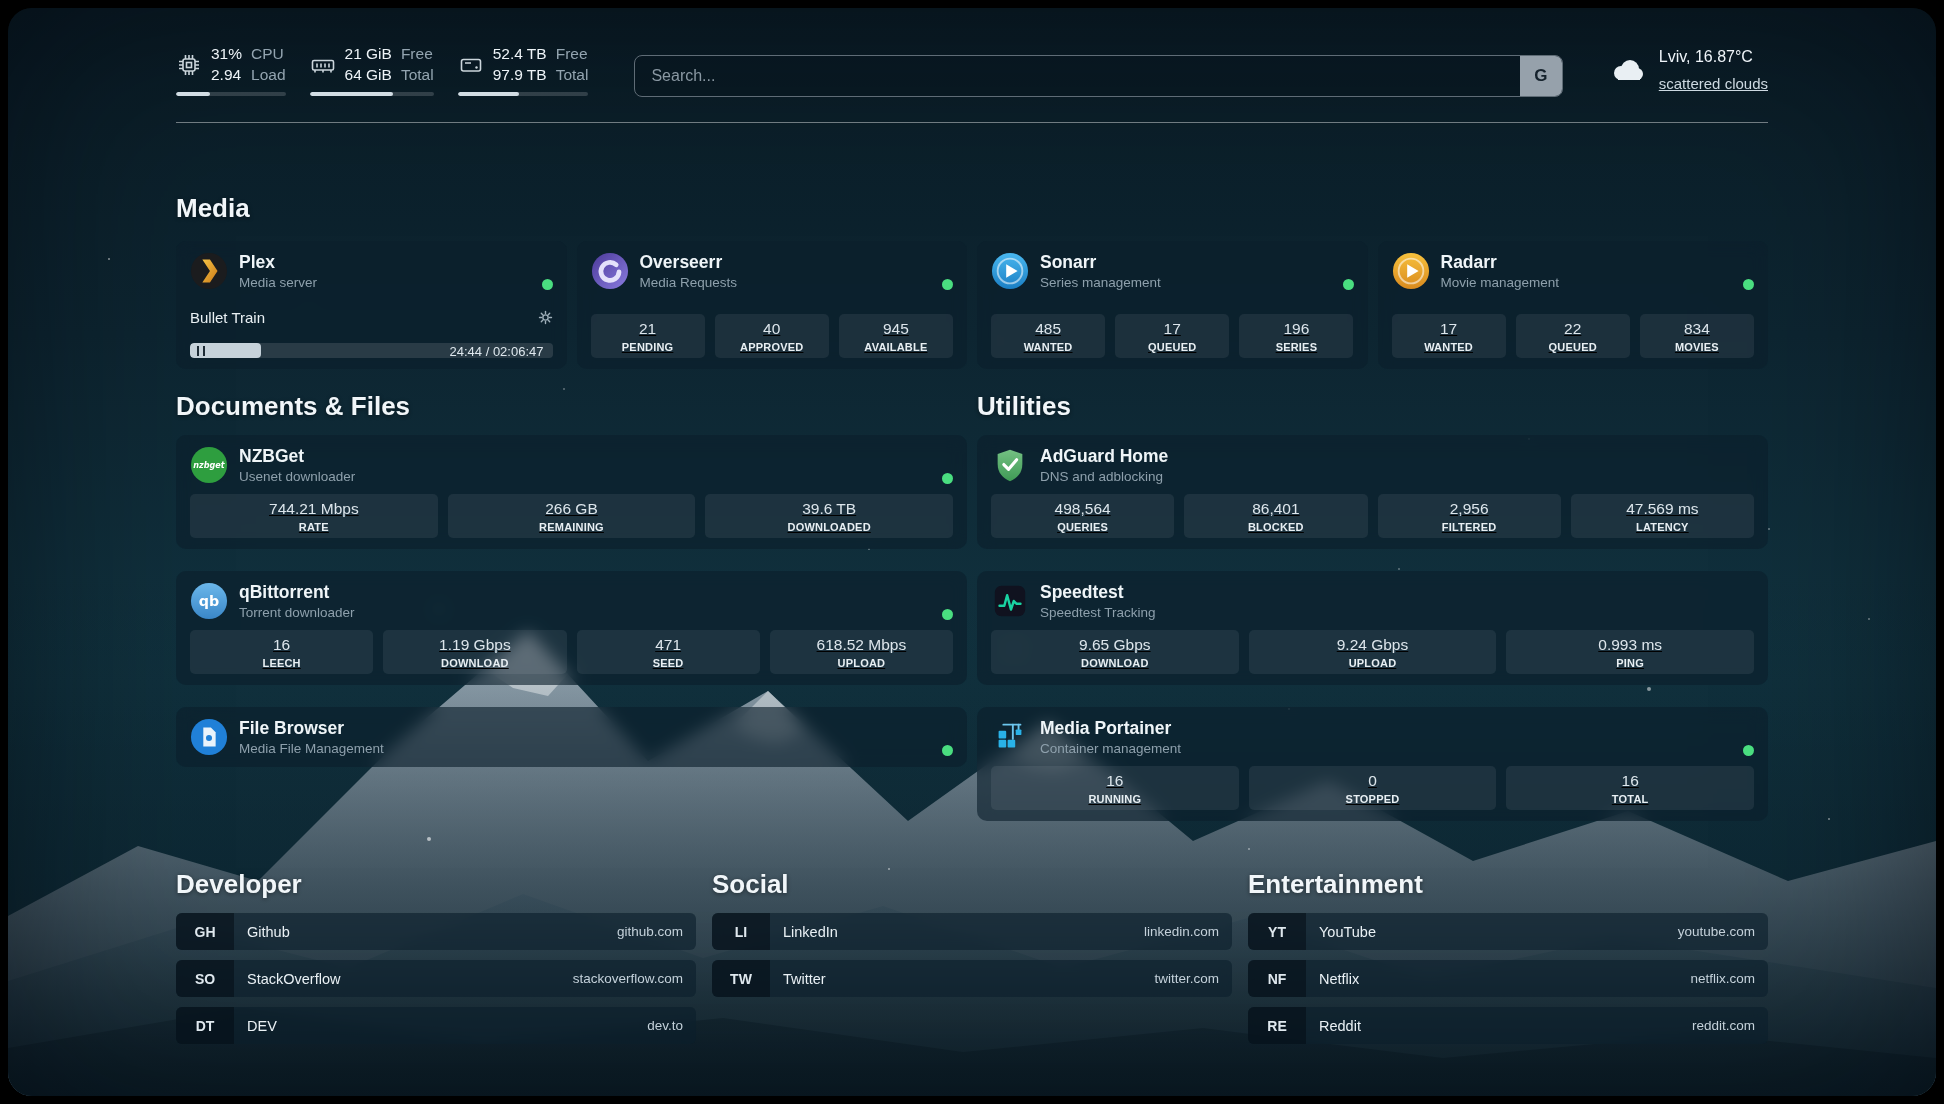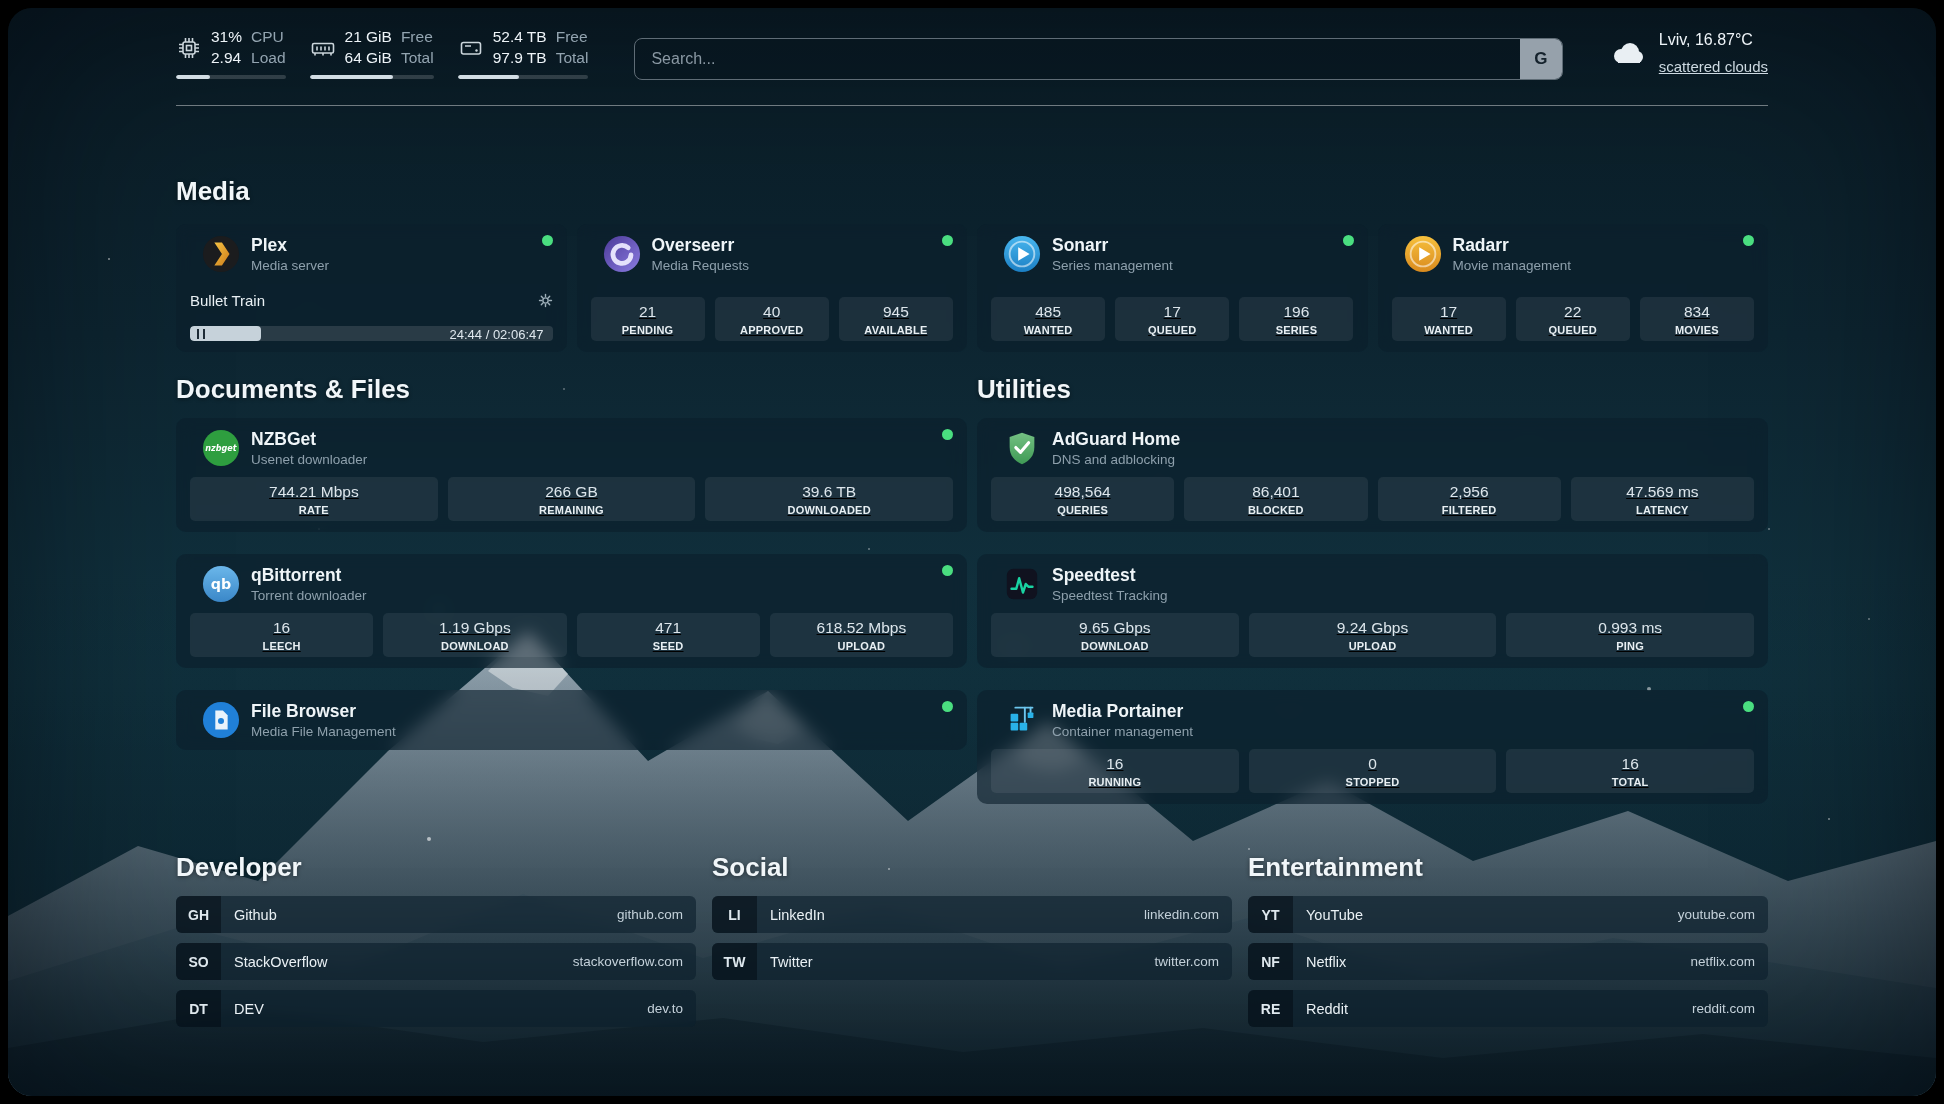--- a/index.html
+++ b/index.html
@@ -17,21 +17,21 @@
           760px 290px 0 rgba(255,255,255,.4), 905px 390px 0 1px rgba(255,255,255,.45),
           1050px 220px 0 rgba(255,255,255,.4), 1180px 450px 0 rgba(255,255,255,.5),
           1290px 310px 0 rgba(255,255,255,.35), 1420px 180px 0 rgba(255,255,255,.45),
           1540px 430px 0 1px rgba(255,255,255,.5), 1660px 270px 0 rgba(255,255,255,.4),
           1760px 360px 0 rgba(255,255,255,.45), 320px 580px 0 1px rgba(255,255,255,.6),
           780px 610px 0 rgba(255,255,255,.5), 1140px 590px 0 rgba(255,255,255,.45),
           1600px 50px 0 rgba(255,255,255,.35), 200px 50px 0 rgba(255,255,255,.3),
           890px 80px 0 rgba(255,255,255,.3), 1720px 560px 0 rgba(255,255,255,.5); }
   .vignette { position:absolute; inset:0; box-shadow:inset 0 0 190px rgba(0,0,8,.5); pointer-events:none; }
 
-  .content { position:relative; z-index:3; height:100%; padding:17px 168px 0; }
+  .content { position:relative; z-index:3; height:100%; padding:34px 168px 0; }
 
   
   .topbar { display:flex; align-items:center; height:56px; }
   .sys-widget { display:flex; flex-direction:column; margin-right:24px; }
   .sys-top { display:flex; align-items:center; gap:9px; }
   .sys-icon svg { width:26px; height:26px; display:block; }
   .sys-vals,.sys-labels { display:flex; flex-direction:column; font-size:15.5px; line-height:1.3; }
   .sys-vals { color:#eef4f8; }
   .sys-labels { color:#93a4b0; }
   .sys-bar { margin-top:7px; height:4px; border-radius:2px; background:rgba(255,255,255,.16); overflow:hidden; }
@@ -54,21 +54,21 @@
   .divider { margin-top:24px; height:1px; background:rgba(255,255,255,.42); }
 
   
   .section-heading { font-size:26px; line-height:30px; font-weight:600; color:#f1f6f9;
                      text-shadow:0 1px 4px rgba(0,0,0,.45); }
   .media-heading { margin-top:70px; }
   .media-grid { margin-top:18px; display:grid; grid-template-columns:repeat(4,1fr); gap:10px; }
 
   .card { background:rgba(12,31,43,.62); border-radius:10px; padding:11px 14px; backdrop-filter:blur(8px); cursor:pointer; }
   .media-card { min-height:128px; display:flex; flex-direction:column; justify-content:space-between; }
-  .card-header { display:flex; align-items:flex-start; gap:11px;margin-left:12px; }
+  .card-header { display:flex; align-items:flex-end; gap:11px; }
   .app-icon svg { width:38px; height:38px; display:block; }
   .card-title { font-size:17.5px; font-weight:600; color:#eff5f8; line-height:1.2; }
   .card-subtitle { font-size:13.5px; color:#8ea0ac; margin-top:2px; }
   .status-dot { width:11px; height:11px; border-radius:50%; background:#4ade80; margin-left:auto; flex:0 0 auto; }
 
   .stats { display:grid; gap:10px; margin-top:10px; }
   .stats-3 { grid-template-columns:repeat(3,1fr); }
   .stats-4 { grid-template-columns:repeat(4,1fr); }
   .stat { background:rgba(255,255,255,.07); border-radius:5px; text-align:center; padding:6px 4px 5px;text-decoration:underline; }
   .stat-value { font-size:15.5px; color:#dde6ec; }
@@ -87,21 +87,21 @@
                    font-size:13px; color:#dfe8ee; }
 
   .two-col { margin-top:22px; display:grid; grid-template-columns:1fr 1fr; gap:0 10px; align-items:start; }
   .col-cards { margin-top:14px; display:flex; flex-direction:column; gap:22px; }
 
   
   .bookmarks { margin-top:48px; display:grid; grid-template-columns:repeat(3,1fr); gap:0 16px; align-items:start; }
   .bm-rows { margin-top:14px; display:flex; flex-direction:column; gap:10px; }
   .bm-row { display:flex; align-items:center; height:37px; background:rgba(12,31,43,.62);
             border-radius:6px; overflow:hidden; cursor:pointer; backdrop-filter:blur(6px); }
-  .bm-abbr { width:45px; align-self:stretch; background:rgba(3,13,20,.55); color:#dfe8ee; font-size:14px;
+  .bm-abbr { width:58px; align-self:stretch; background:rgba(3,13,20,.55); color:#dfe8ee; font-size:14px;
              font-weight:600; display:flex; align-items:center; justify-content:center; flex:0 0 auto; }
   .bm-name { margin-left:13px; font-size:14.5px; color:#eaf1f5; }
   .bm-url { margin-left:auto; margin-right:13px; font-size:13.5px; color:#c4d1da; }
 </style>
 </head>
 <body>
 
 <div class="screen">
 
   <svg class="bg-mountains" viewBox="0 0 1928 520" preserveAspectRatio="none">

